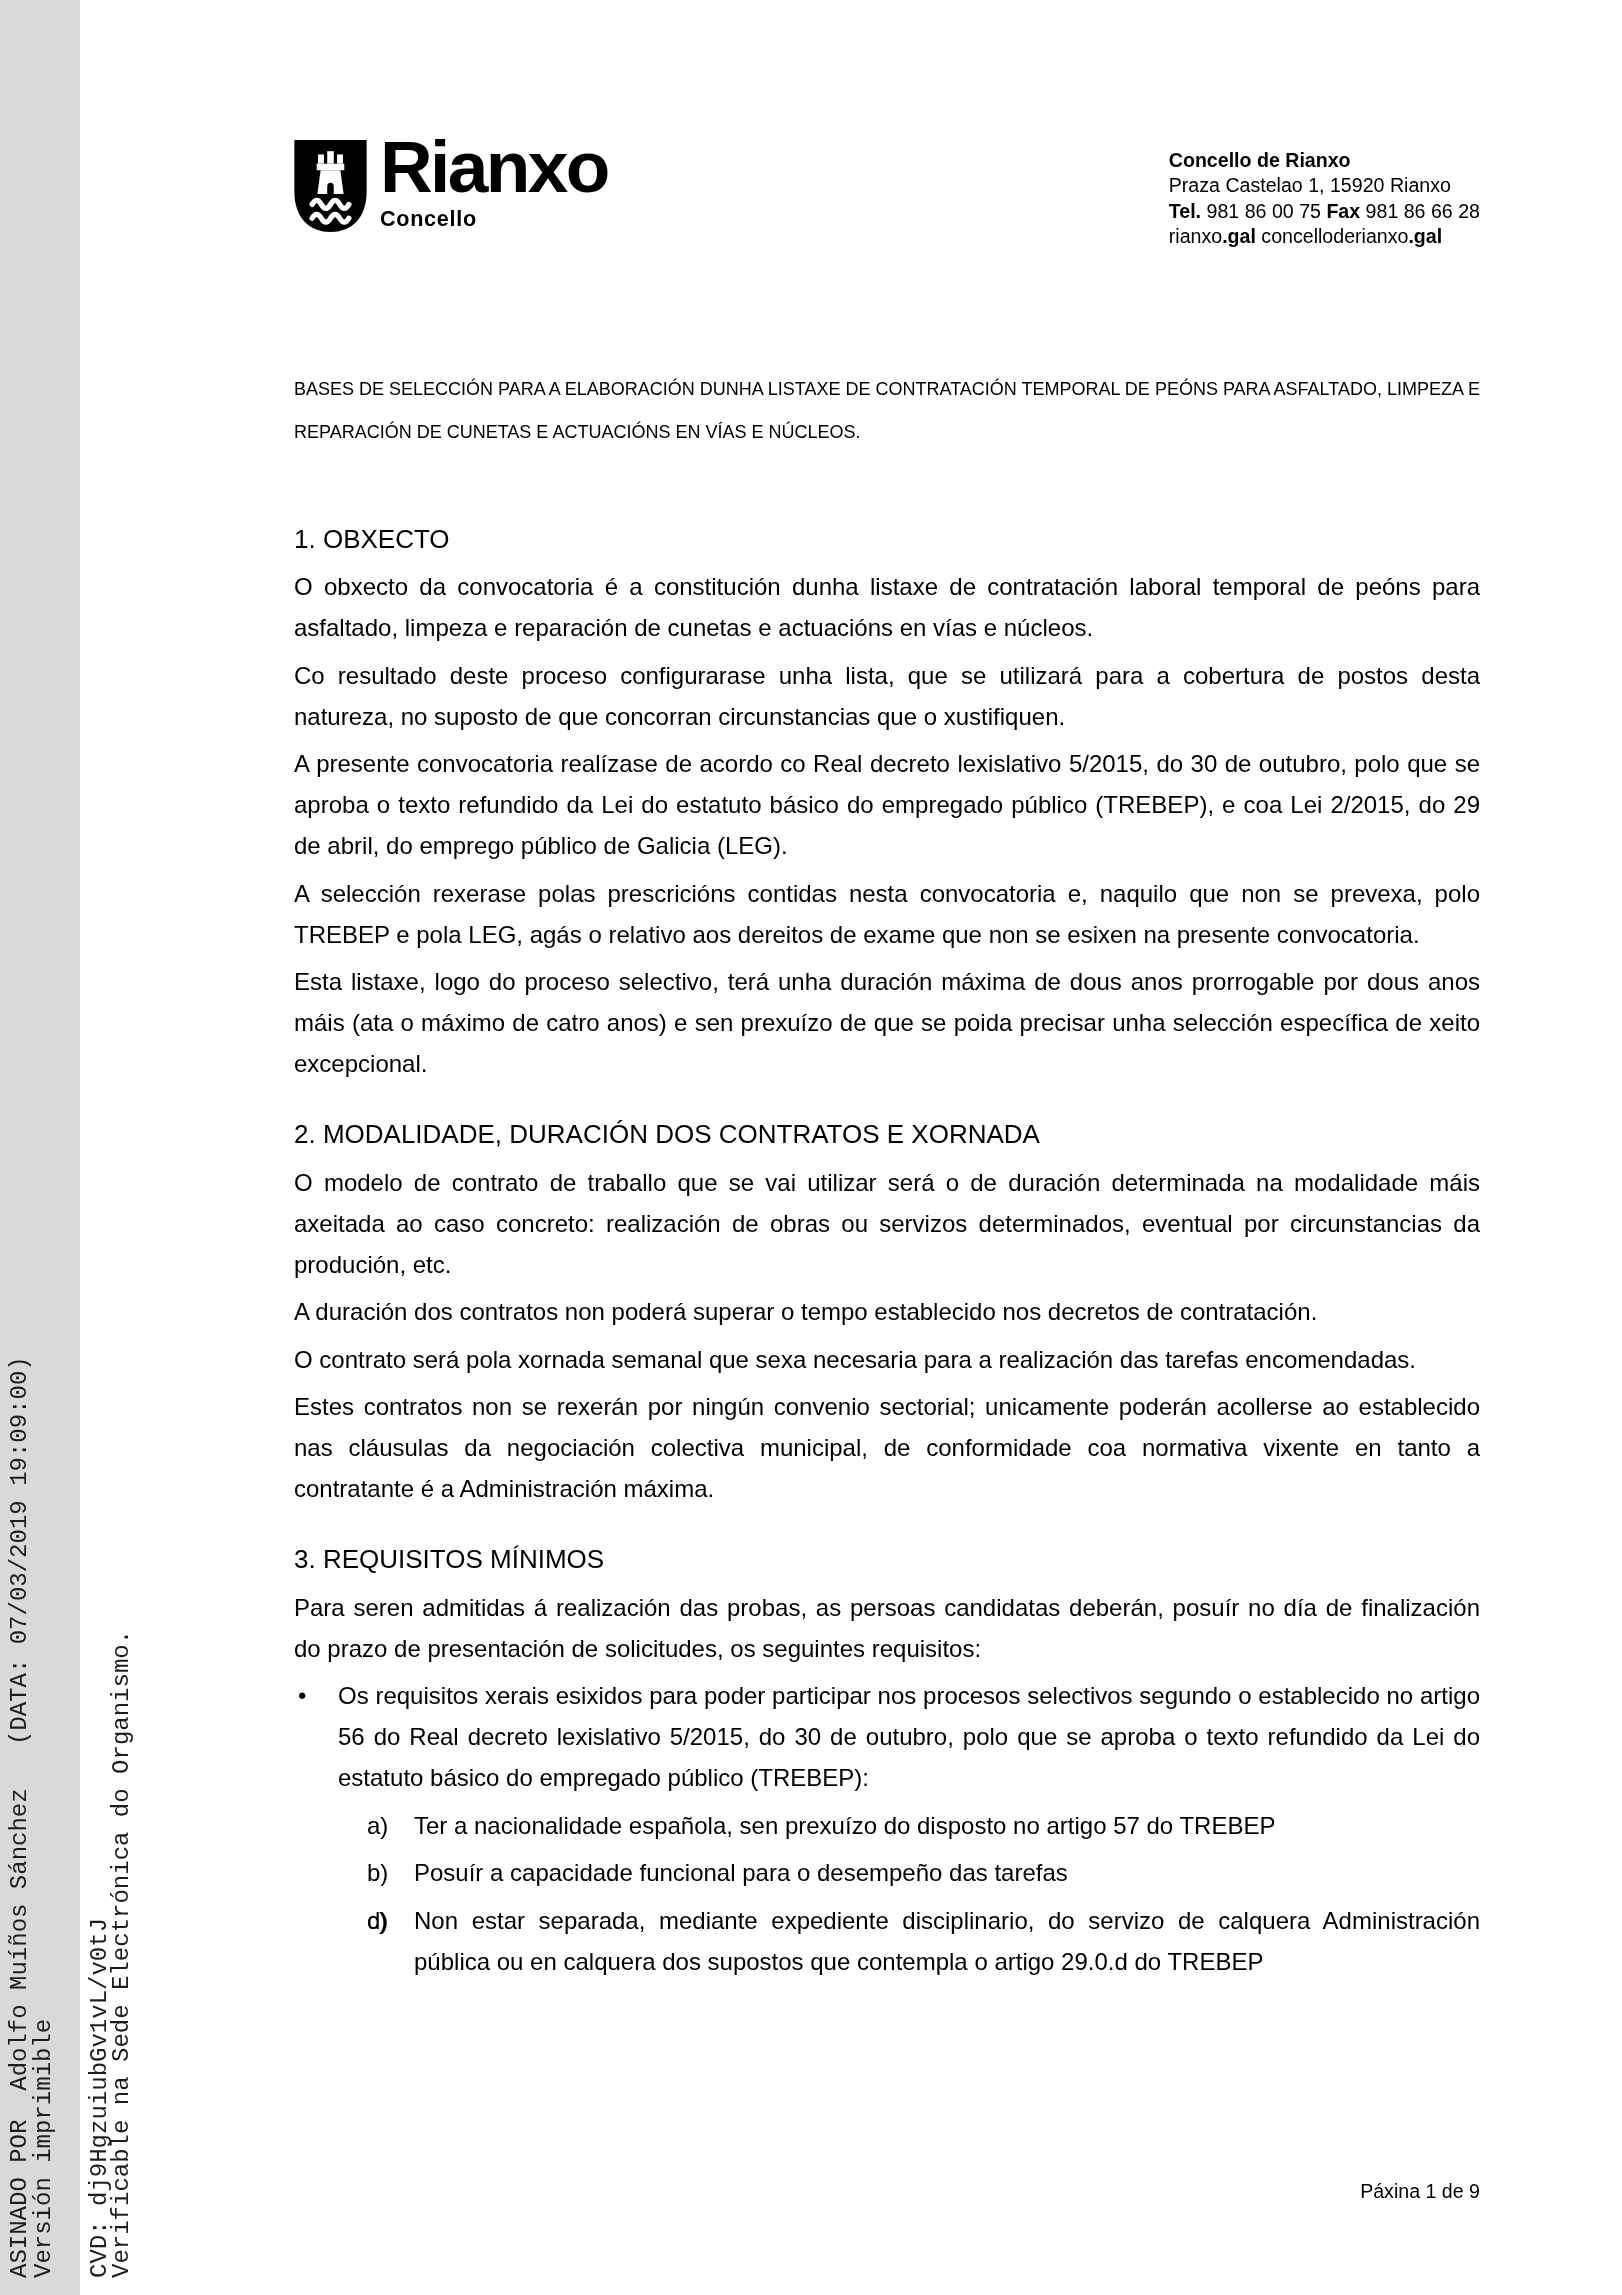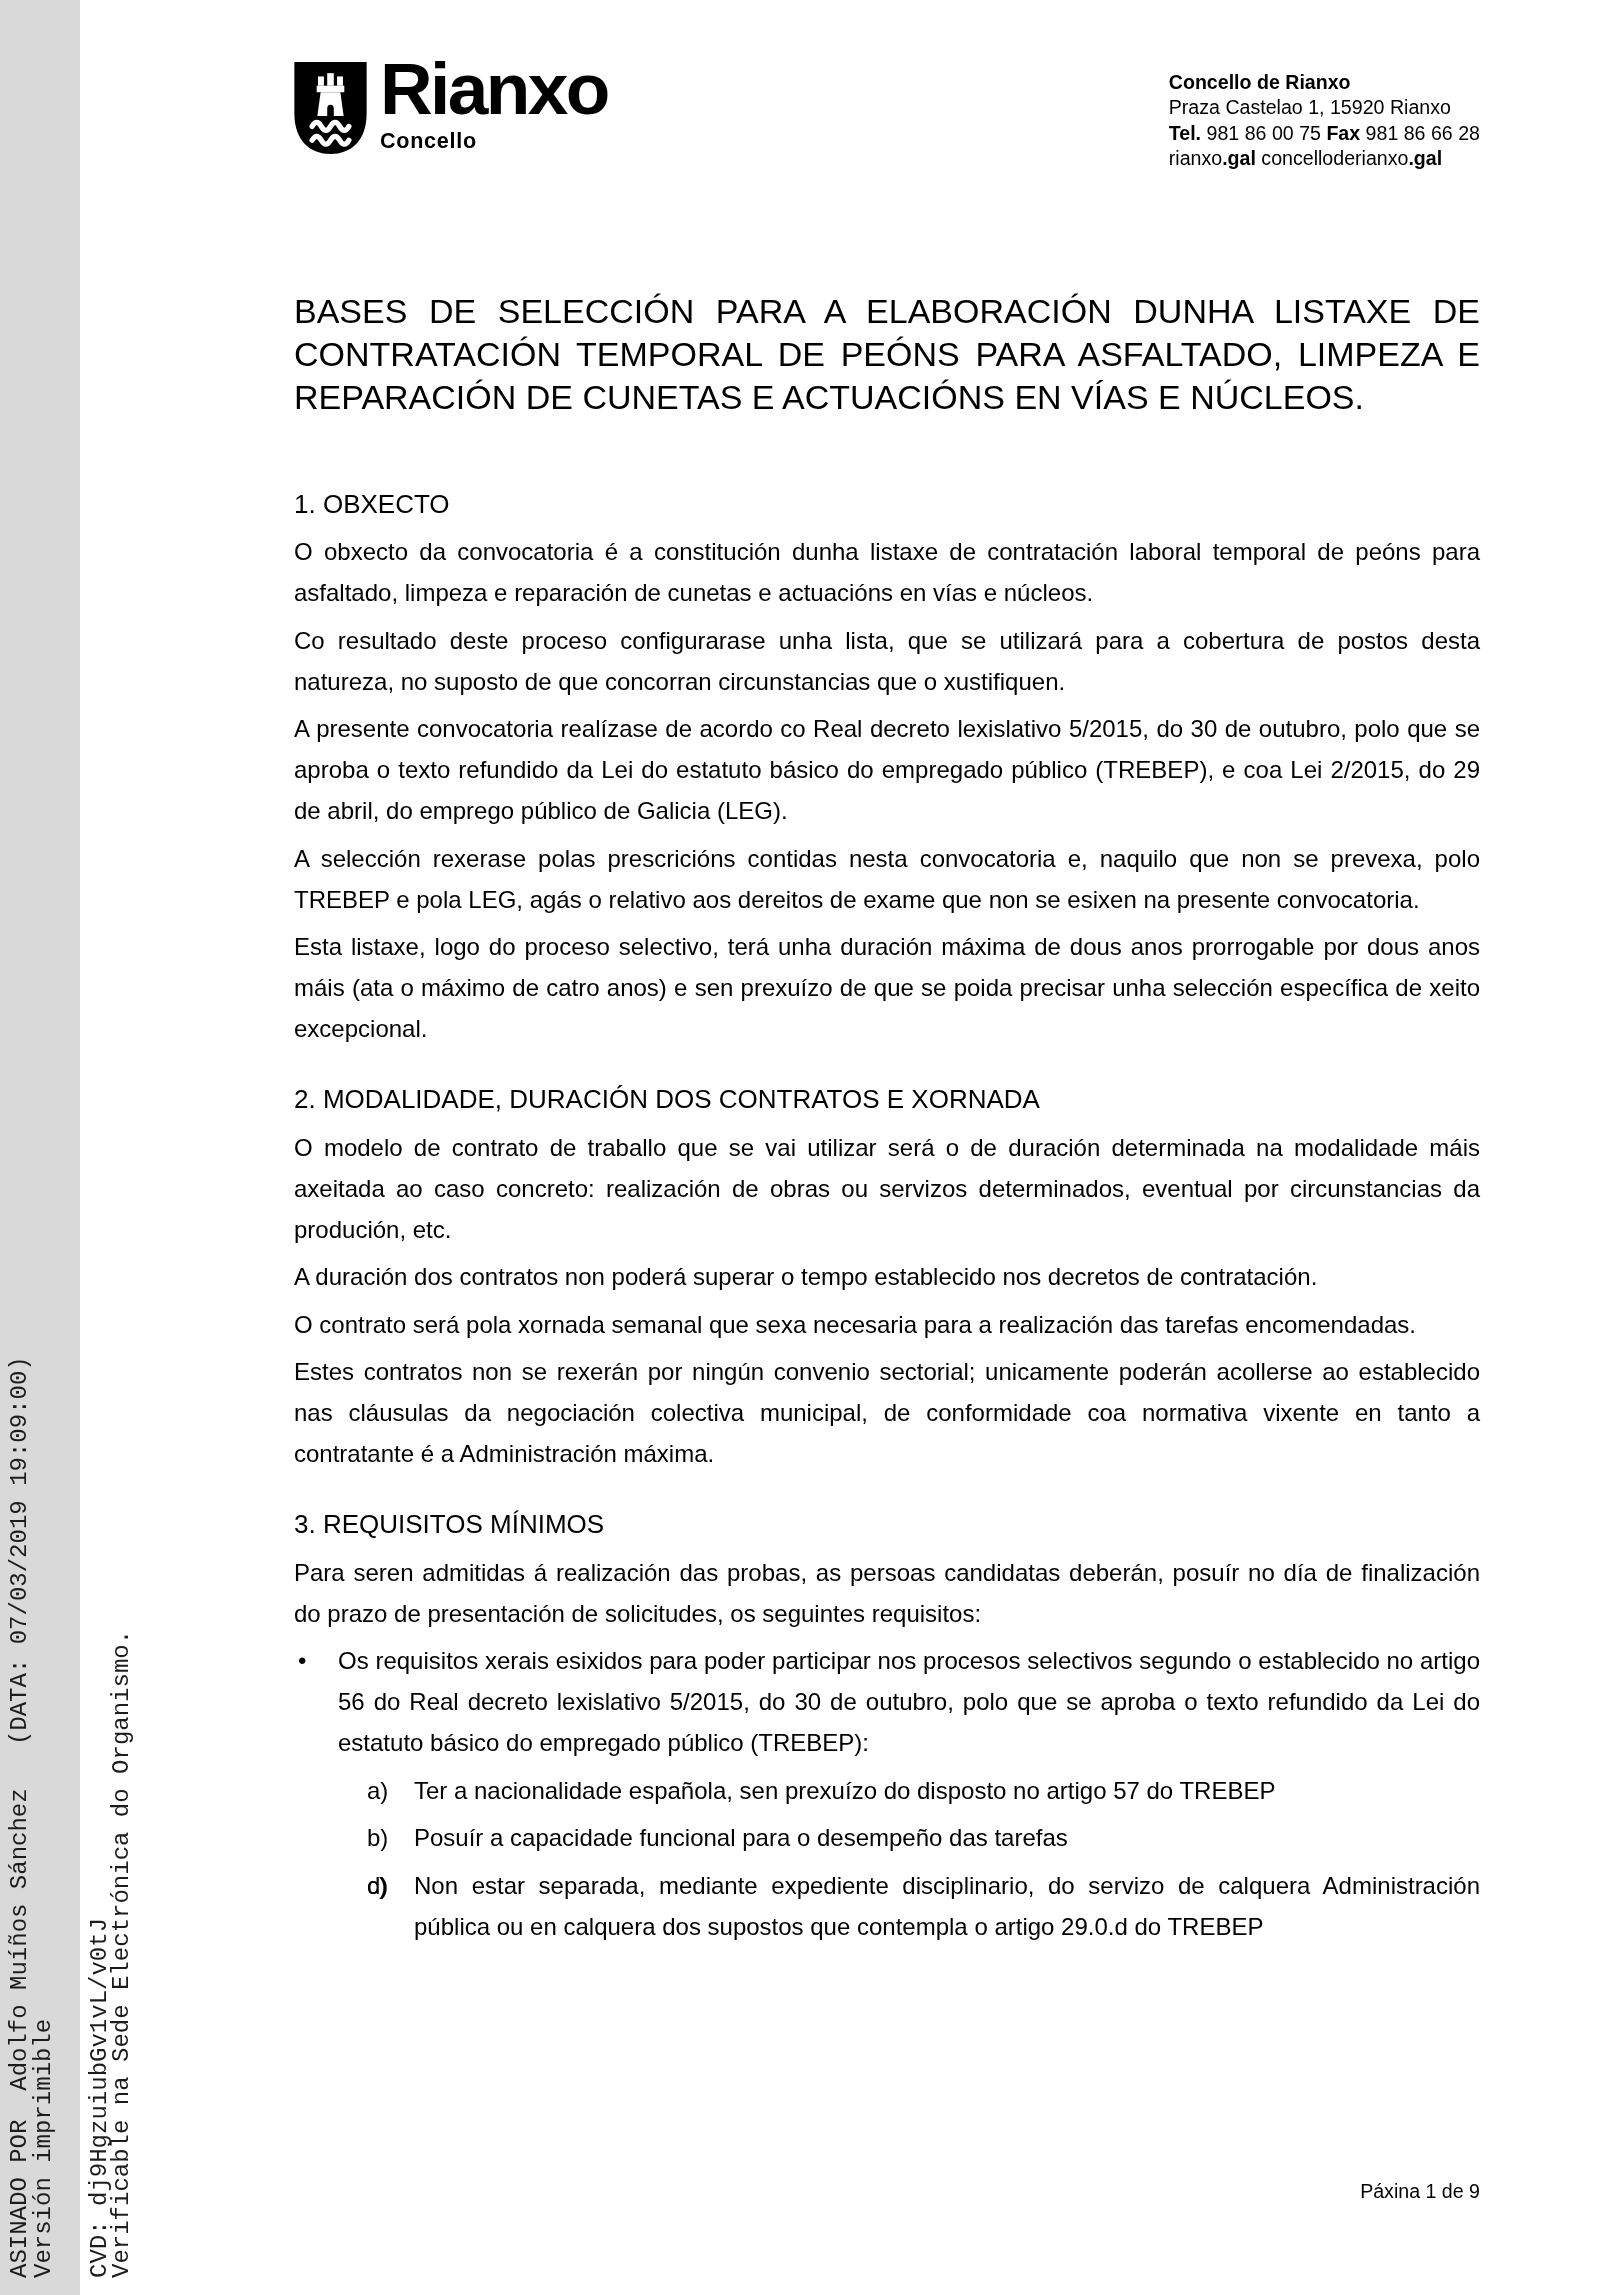--- a/index.html
+++ b/index.html
@@ -30,38 +30,39 @@
   .vt2{left:31px;}
   .vt3{left:87px;}
   .vt4{left:109px;}
 
   
   .content{
     position:absolute;left:294px;top:0;width:1186px;
   }
   .header-row{
     display:flex;justify-content:space-between;align-items:flex-start;
-    padding-top:62px;
+    padding-top:115px;
+    margin-top:25px;
   }
   .logo{display:flex;gap:13px;align-items:flex-start;}
   .logo-name{
     font-size:73px;font-weight:bold;line-height:59px;
     letter-spacing:-2.6px;margin-top:-2.6px;
   }
   .logo-sub{
     font-size:21.6px;font-weight:bold;letter-spacing:0.7px;margin-top:9.2px;
   }
   .contact{
     text-align:left;font-size:19.6px;line-height:25.5px;margin-top:7.9px;
   }
   .b{font-weight:bold;}
 
   .doc-title{
     margin-top:118px;
-    font-size:34px;line-height:43px;
+    font-size:18px;line-height:43px;
     text-align:justify;
   }
   .sec-heading{
     font-size:26px;line-height:41px;font-weight:400;
     margin:30px 0 6.5px 0;
   }
   .sec-heading.first{margin-top:65px;}
   .para{
     font-size:24px;line-height:41px;
     text-align:justify;

